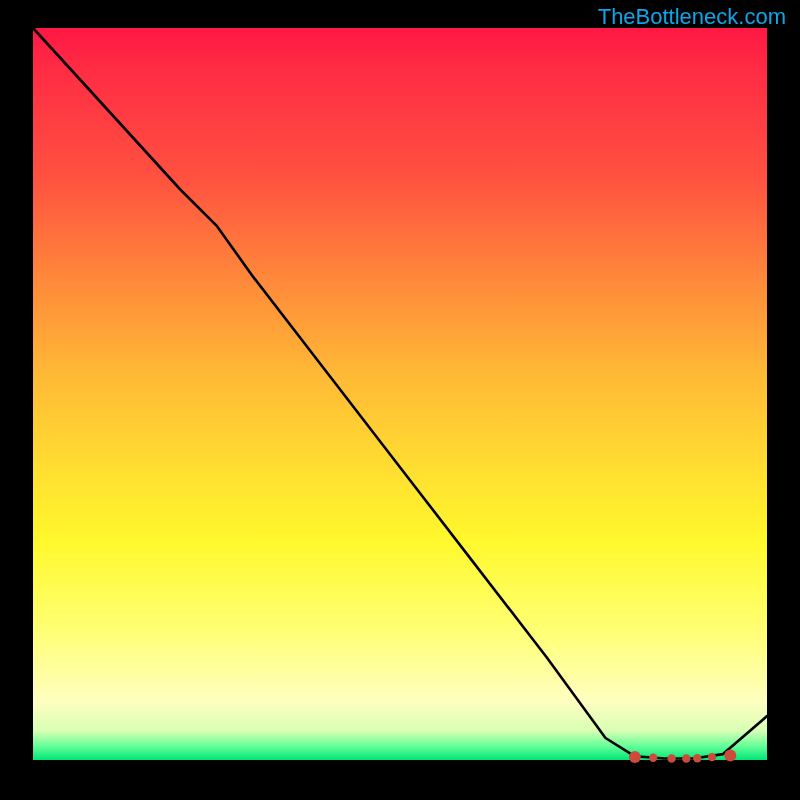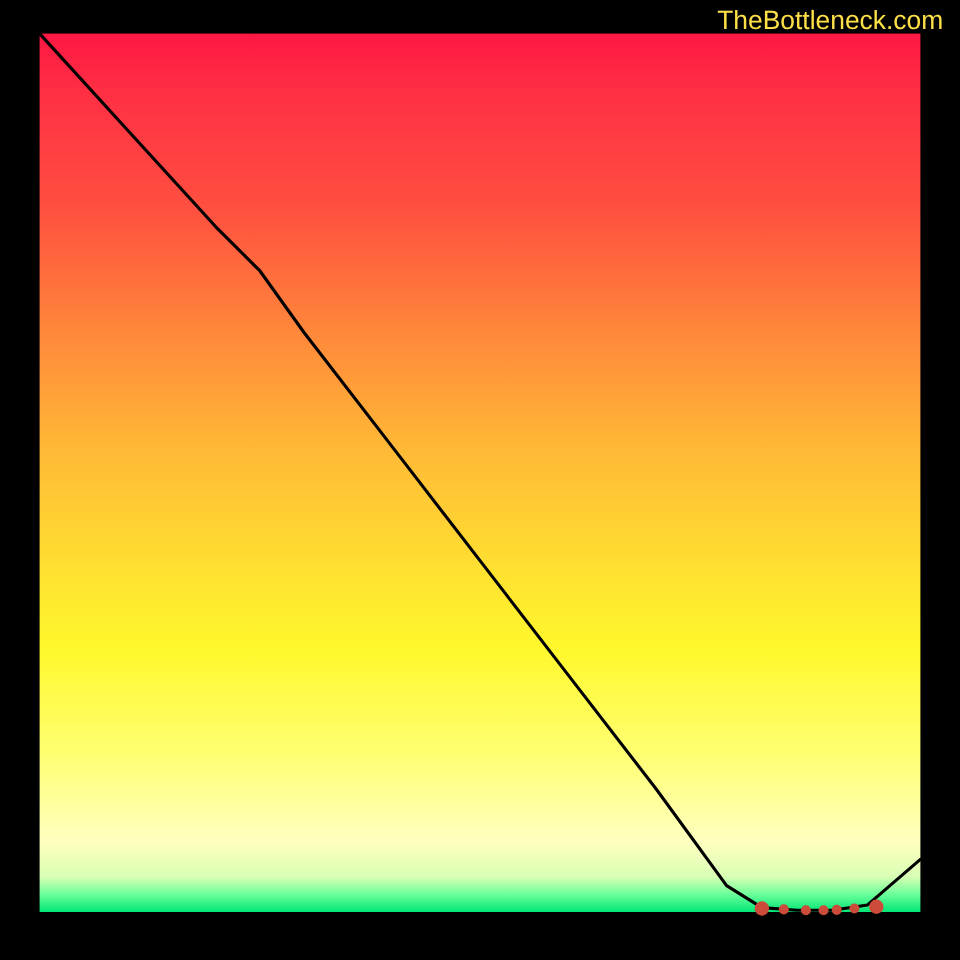--- a/index.html
+++ b/index.html
@@ -7,21 +7,21 @@
     width: 800px;
     height: 800px;
     background: #000;
     position: relative;
     font-family: Arial, Helvetica, sans-serif;
   }
   .watermark {
     position: absolute;
     top: 4px;
     right: 14px;
-    color: #fde047;
+    color: #0ea5e9;
     font-size: 22px;
     font-weight: 500;
     z-index: 10;
   }
   .plot-area {
     position: absolute;
     
     left: 33px;
     top: 28px;
     width: 734px;   

